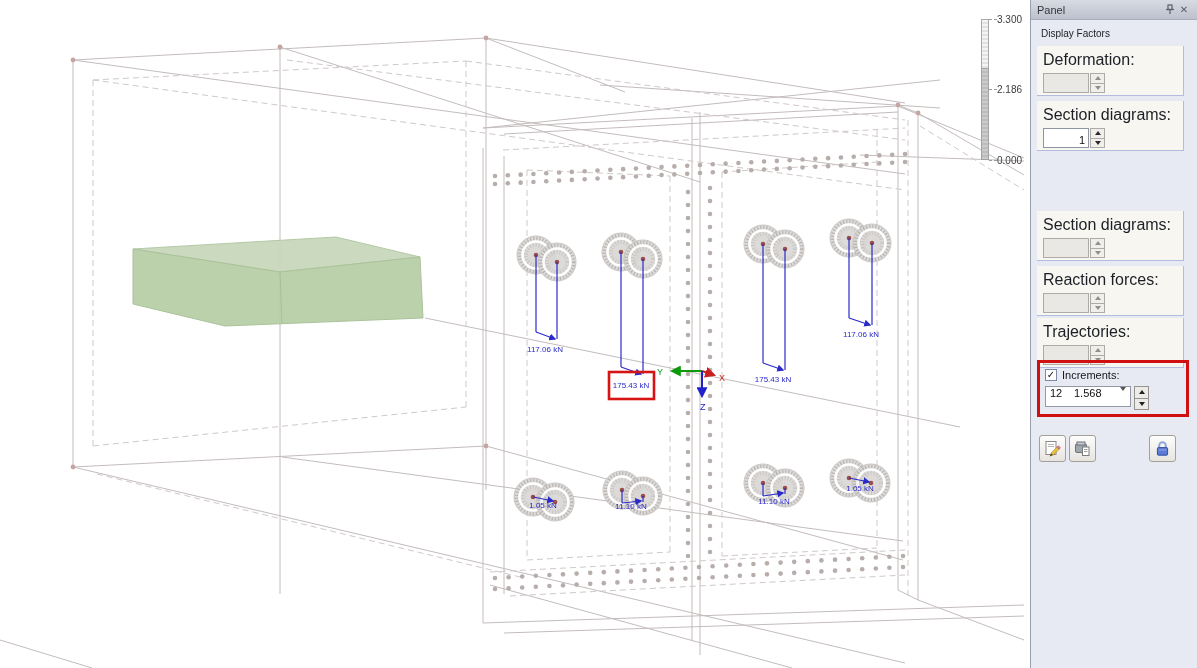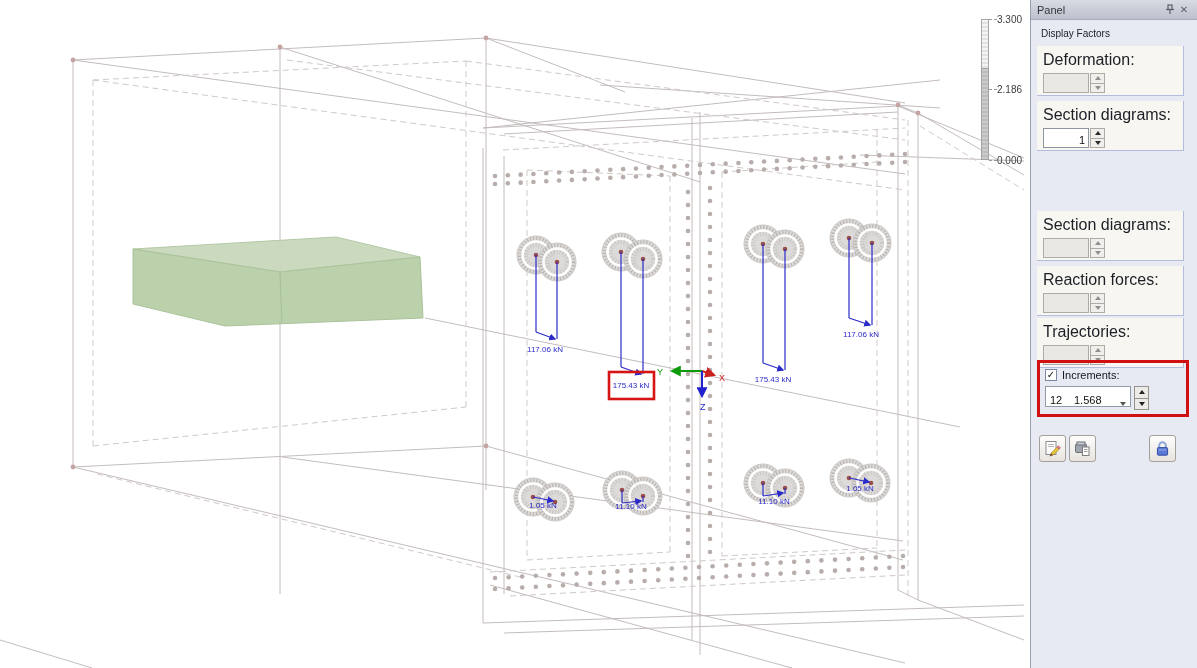--- a/index.html
+++ b/index.html
@@ -51,21 +51,21 @@
   .enabled-arrow .tri-dn { border-top-color:#2b2b2b; }
 
   #increments { position:absolute; left:6px; top:360px; width:152px; height:57px;
     border:3px solid #d01010; padding:3px 0 0 5px; }
   #inc-row1 { display:flex; align-items:center; height:17px; }
   #inc-check { width:12px; height:12px; background:#fff; border:1px solid #7c8aa6;
     font-size:10px; line-height:10px; text-align:center; color:#111; }
   #inc-label { font-size:11px; margin-left:5px; color:#13161c; }
   #inc-row2 { display:flex; margin-top:3px; }
   #inc-combo { width:86px; height:21px; background:#fff; border:1px solid #939aa5;
-    display:flex; align-items:flex-end; font-size:11px; color:#111; }
+    display:flex; align-items:flex-start; font-size:11px; color:#111; }
   #inc-combo .c1 { margin-left:4px; width:24px; }
   #inc-combo .c2 { flex:1; }
   #inc-combo .chev { width:14px; display:flex; justify-content:center; }
   #inc-spin { width:15px; height:24px; margin-left:3px; display:flex; flex-direction:column; }
   #inc-spin .sb { flex:1; background:#edebe7; border:1px solid #96938e;
     display:flex; align-items:center; justify-content:center; }
   #inc-spin .sb + .sb { border-top:none; }
 
   #panel-buttons { position:absolute; left:8px; top:435px; width:152px; height:28px; }
   .pbtn { position:absolute; width:27px; height:27px; border:1px solid #a39f99; border-radius:3px;

